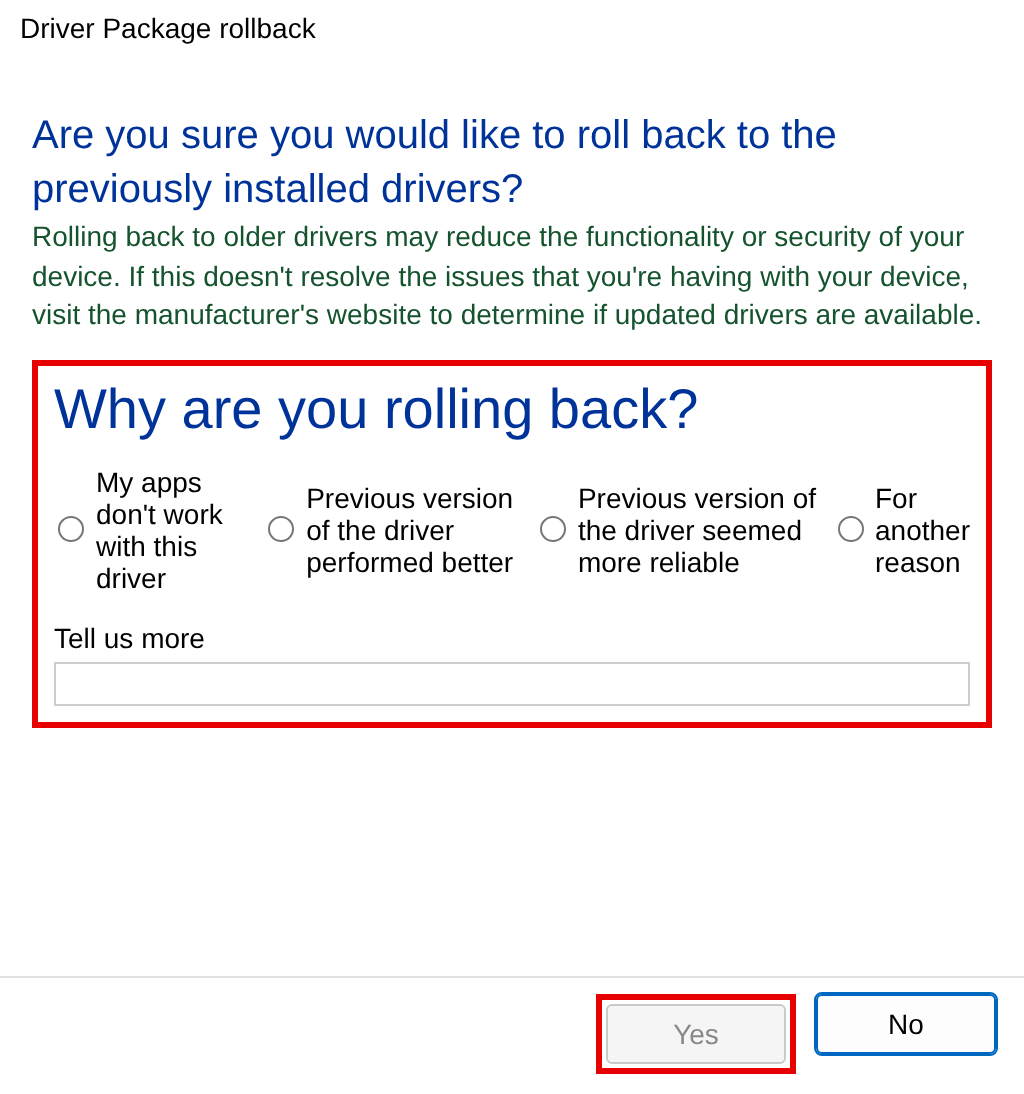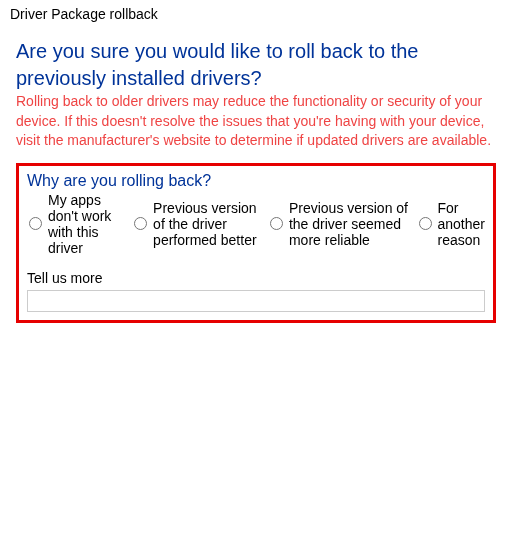--- a/index.html
+++ b/index.html
@@ -1,15 +1,15 @@
 <!DOCTYPE html>
 <html><head>
   <meta charset="utf-8">
   <style>
-    * { box-sizing: border-box; margin: 0; padding: 0; }
+    * { box-sizing: border-box; margin: 0; padding: 0; gap: 17px; }
     body {
       font-family: 'Segoe UI', Tahoma, sans-serif;
       font-size: 14px;
       color: #000;
       background: #fff;
       width: 512px;
       height: 547px;
       overflow: hidden;
     }
     .window {
@@ -27,34 +27,34 @@
       padding: 12px 16px 8px 16px;
       flex: 1;
     }
     .heading {
       color: #003399;
       font-size: 20px;
       font-weight: 400;
       line-height: 1.35;
     }
     .bodytext {
-      color: #ef4444;
+      color: #14532d;
       font-size: 14px;
       line-height: 1.4;
       margin-bottom: 12px;
     }
     .highlight-box {
       border: 3px solid #e60000;
       padding: 6px 8px 8px 8px;
     }
     .subheading {
       color: #003399;
-      font-size: 16px;
+      font-size: 28px;
       font-weight: 400;
-      margin-bottom: 2px;
+      margin-bottom: 12px;
     }
     .radios {
       display: flex;
       flex-direction: row;
       gap: 10px;
       margin-bottom: 14px;
       padding-left: 2px;
     }
     .radio-row {
       display: flex;
@@ -150,14 +150,20 @@
         </div>
       </div>
 
       <div class="tellus">Tell us more</div>
       <input class="tellus-input" type="text" value="" style="">
 
     </div>
 
   </div>
 
+  <div class="footer">
+    <span class="yes-wrap">
+      <button class="btn yes">Yes</button>
+    </span>
+    <button class="btn no focused">No</button>
+  </div>
 
 </div>
 
 </body></html>

